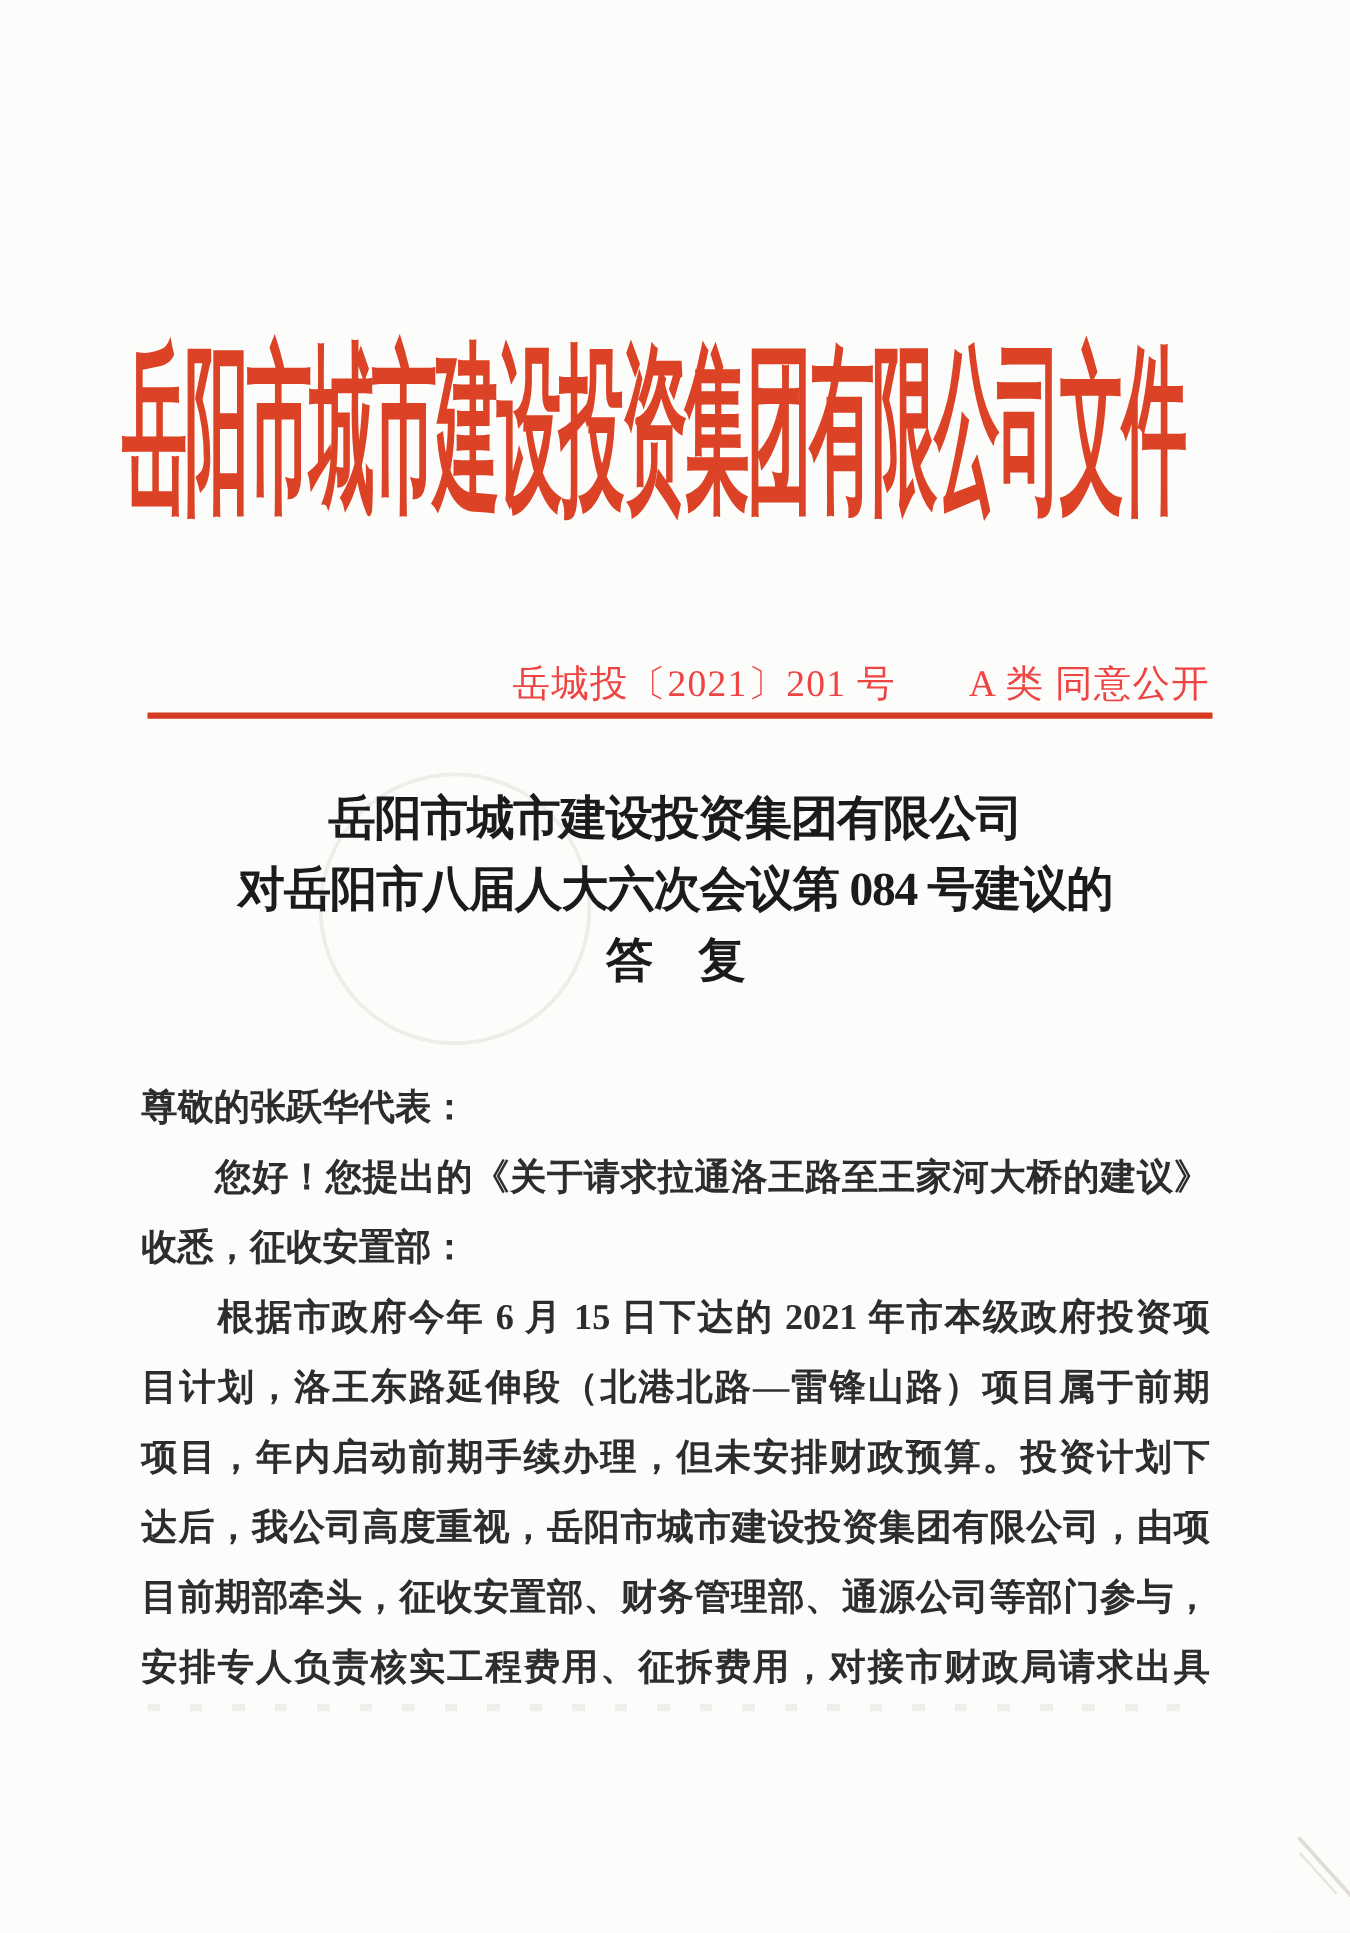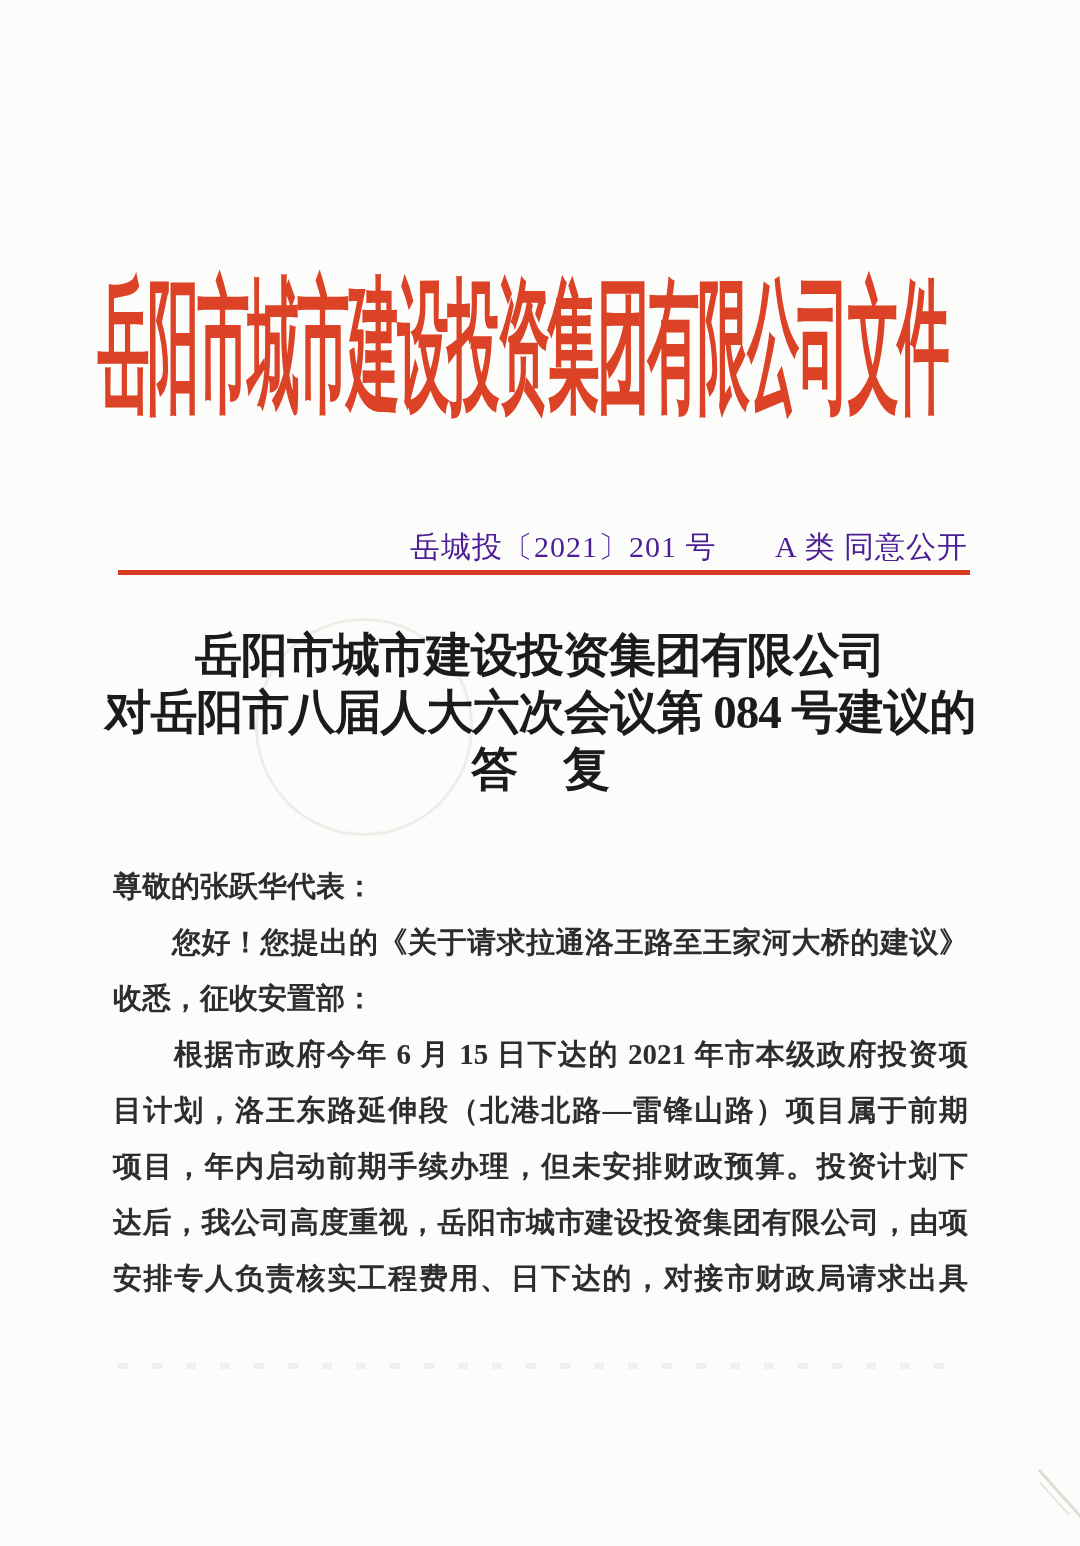--- a/index.html
+++ b/index.html
@@ -29,21 +29,21 @@
     line-height:52px;
     color:#dc4226;
     transform:scaleY(2.80);
     transform-origin:center top;
   }
   
   .docline{
     position:absolute;
     top:527px;left:0;width:1080px;height:38px;
     font-size:30px;
-    color:#4c1d95;
+    color:#ef4444;
   }
   .doc-number{position:absolute;left:410px;top:0;letter-spacing:1px;}
   .doc-class{position:absolute;right:112px;top:0;letter-spacing:1px;}
   .red-rule{
     position:absolute;
     top:570px;left:118px;width:852px;height:5px;
     background:#d63a22;
   }
   
   .seal-ghost{
@@ -52,21 +52,21 @@
     border-radius:50%;
     border:3px solid rgba(185,168,160,0.18);
   }
   
   .doc-title{
     position:absolute;
     top:627px;left:0;width:1080px;
     text-align:center;
     color:#1b1b1b;
     font-weight:bold;
-    font-size:47px;
+    font-size:38px;
     line-height:57px;
     letter-spacing:-1px;
   }
   
   .body-text{
     position:absolute;
     top:858px;left:113px;width:855px;
     font-size:29px;
     line-height:56px;
     color:#2d2d2d;
@@ -120,19 +120,20 @@
   </div>
 
   <div class="body-text">
     <div class="bline">尊敬的张跃华代表：</div>
     <div class="bline j">　　您好！您提出的《关于请求拉通洛王路至王家河大桥的建议》</div>
     <div class="bline">收悉，征收安置部：</div>
     <div class="bline j">　　根据市政府今年 6 月 15 日下达的 2021 年市本级政府投资项</div>
     <div class="bline j">目计划，洛王东路延伸段（北港北路—雷锋山路）项目属于前期</div>
     <div class="bline j">项目，年内启动前期手续办理，但未安排财政预算。投资计划下</div>
     <div class="bline j">达后，我公司高度重视，岳阳市城市建设投资集团有限公司，由项</div>
-    <div class="bline j">安排专人负责核实工程费用、日下达的，对接市财政局请求出具</div>
+    <div class="bline j">目前期部牵头，征收安置部、财务管理部、通源公司等部门参与，</div>
+    <div class="bline j">安排专人负责核实工程费用、征拆费用，对接市财政局请求出具</div>
   </div>
 
   <div class="ghost-line"></div>
   <div class="corner-mark"></div>
 
 </div>
 
 </body></html>

